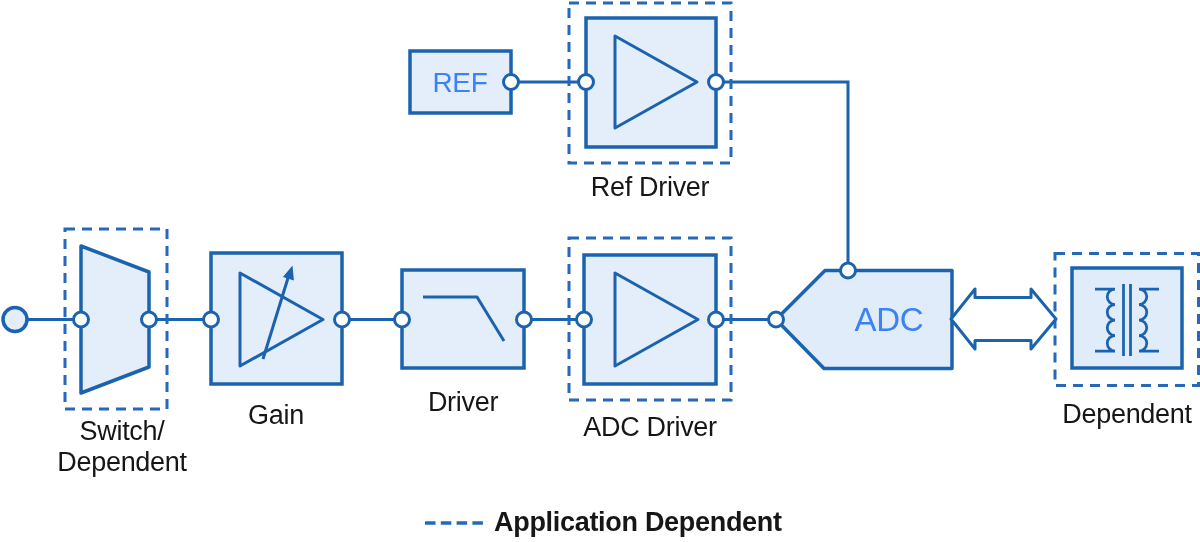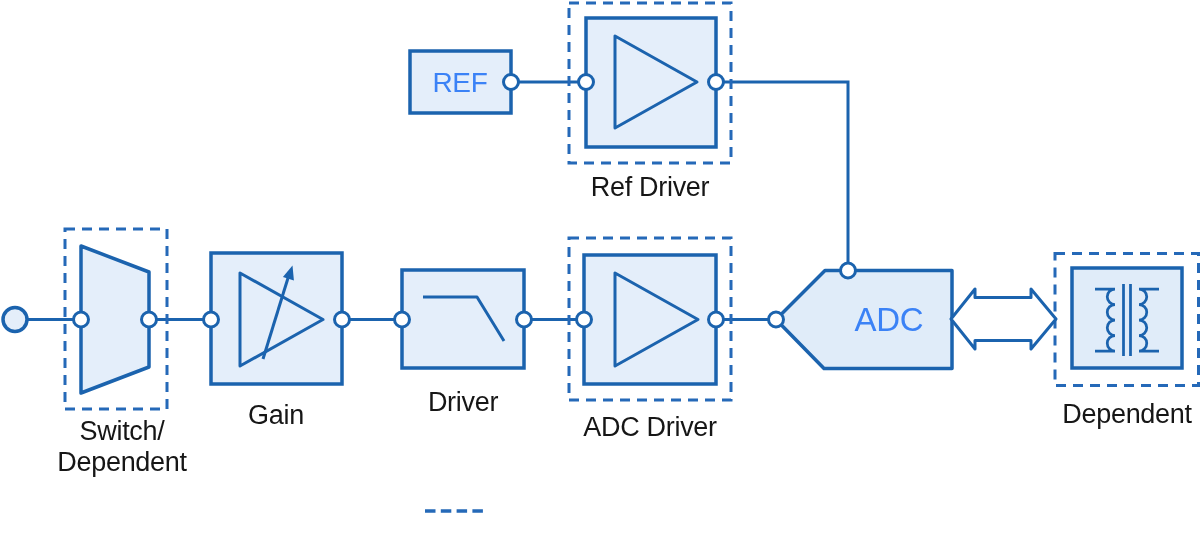--- a/index.html
+++ b/index.html
@@ -132,15 +132,16 @@
   <div class="lbl" style="left:1127px;top:399px;">Dependent</div>
 
   <div class="inlbl" id="ref-text" style="left:460px;top:83px;">REF</div>
 
   <div class="inlbl" id="adc-text" style="left:889px;top:320px;">ADC</div>
 
   <div id="legend">
     <svg width="58" height="8" viewBox="0 0 58 8">
       <line x1="0" y1="4" x2="58" y2="4" stroke="#2569b8" stroke-width="3.5" stroke-dasharray="10.5 5.3"></line>
     </svg>
+    <span class="legend-text">Application Dependent</span>
   </div>
 
 </div>
 
 </body></html>

